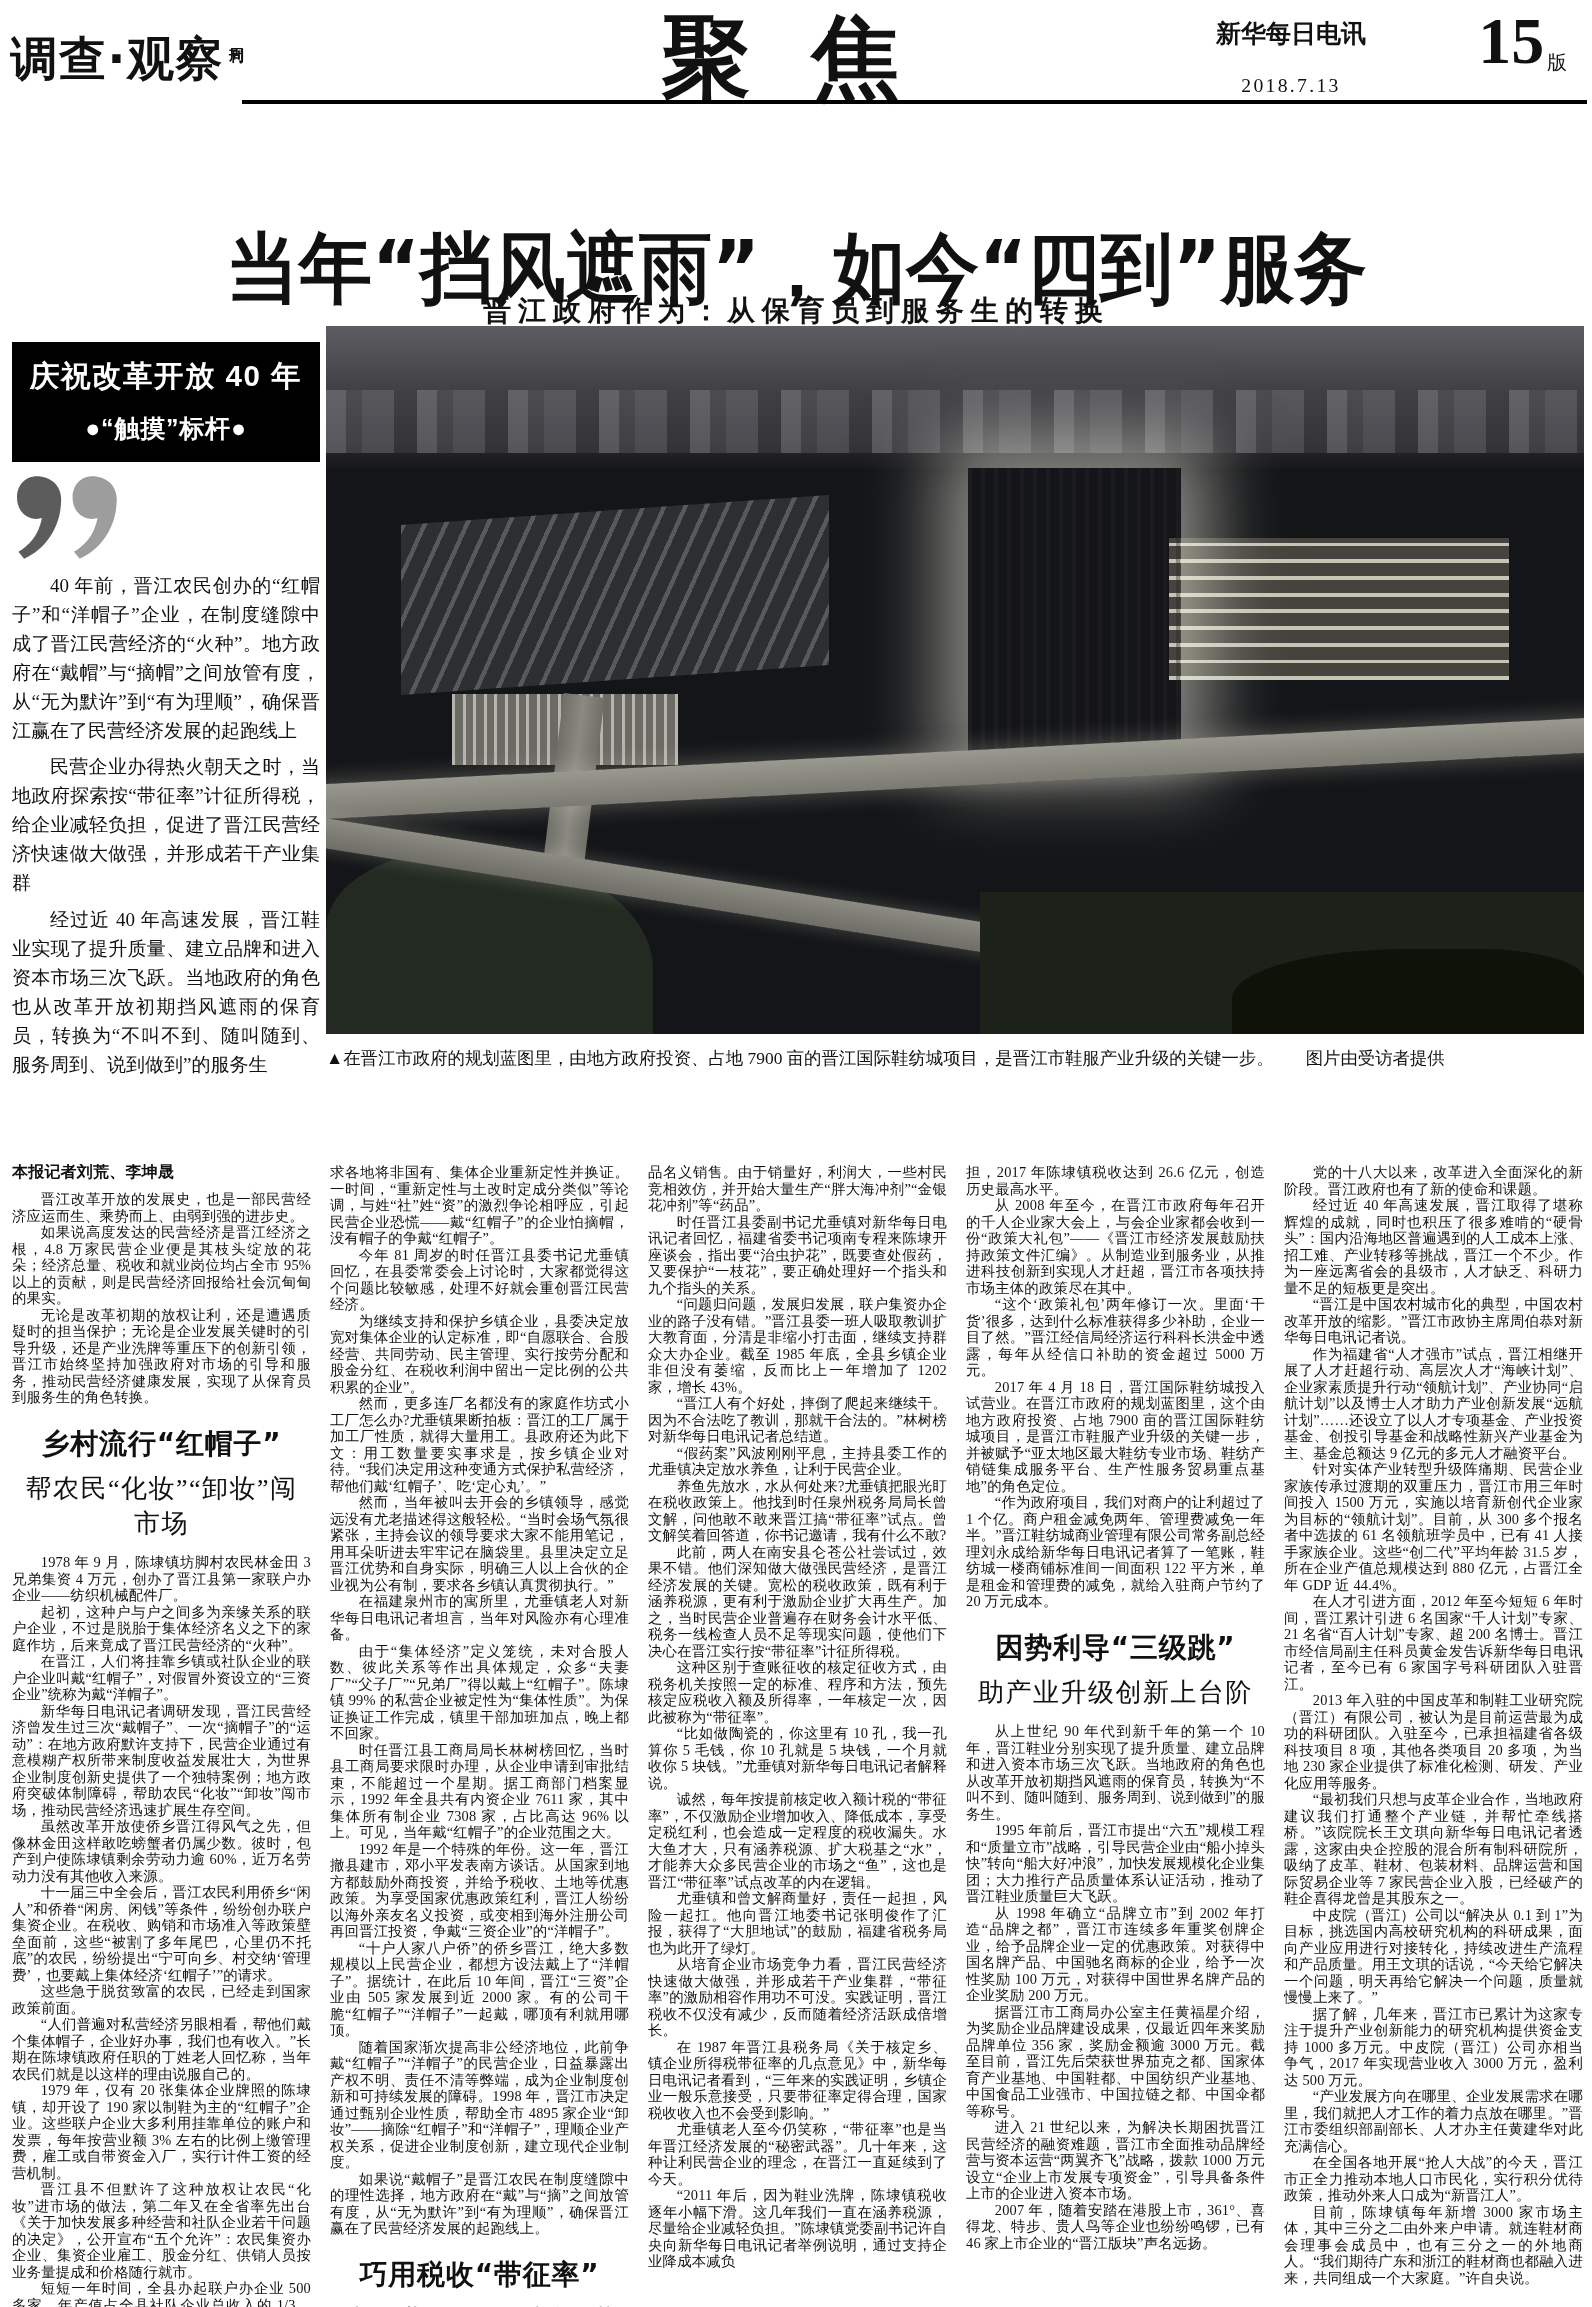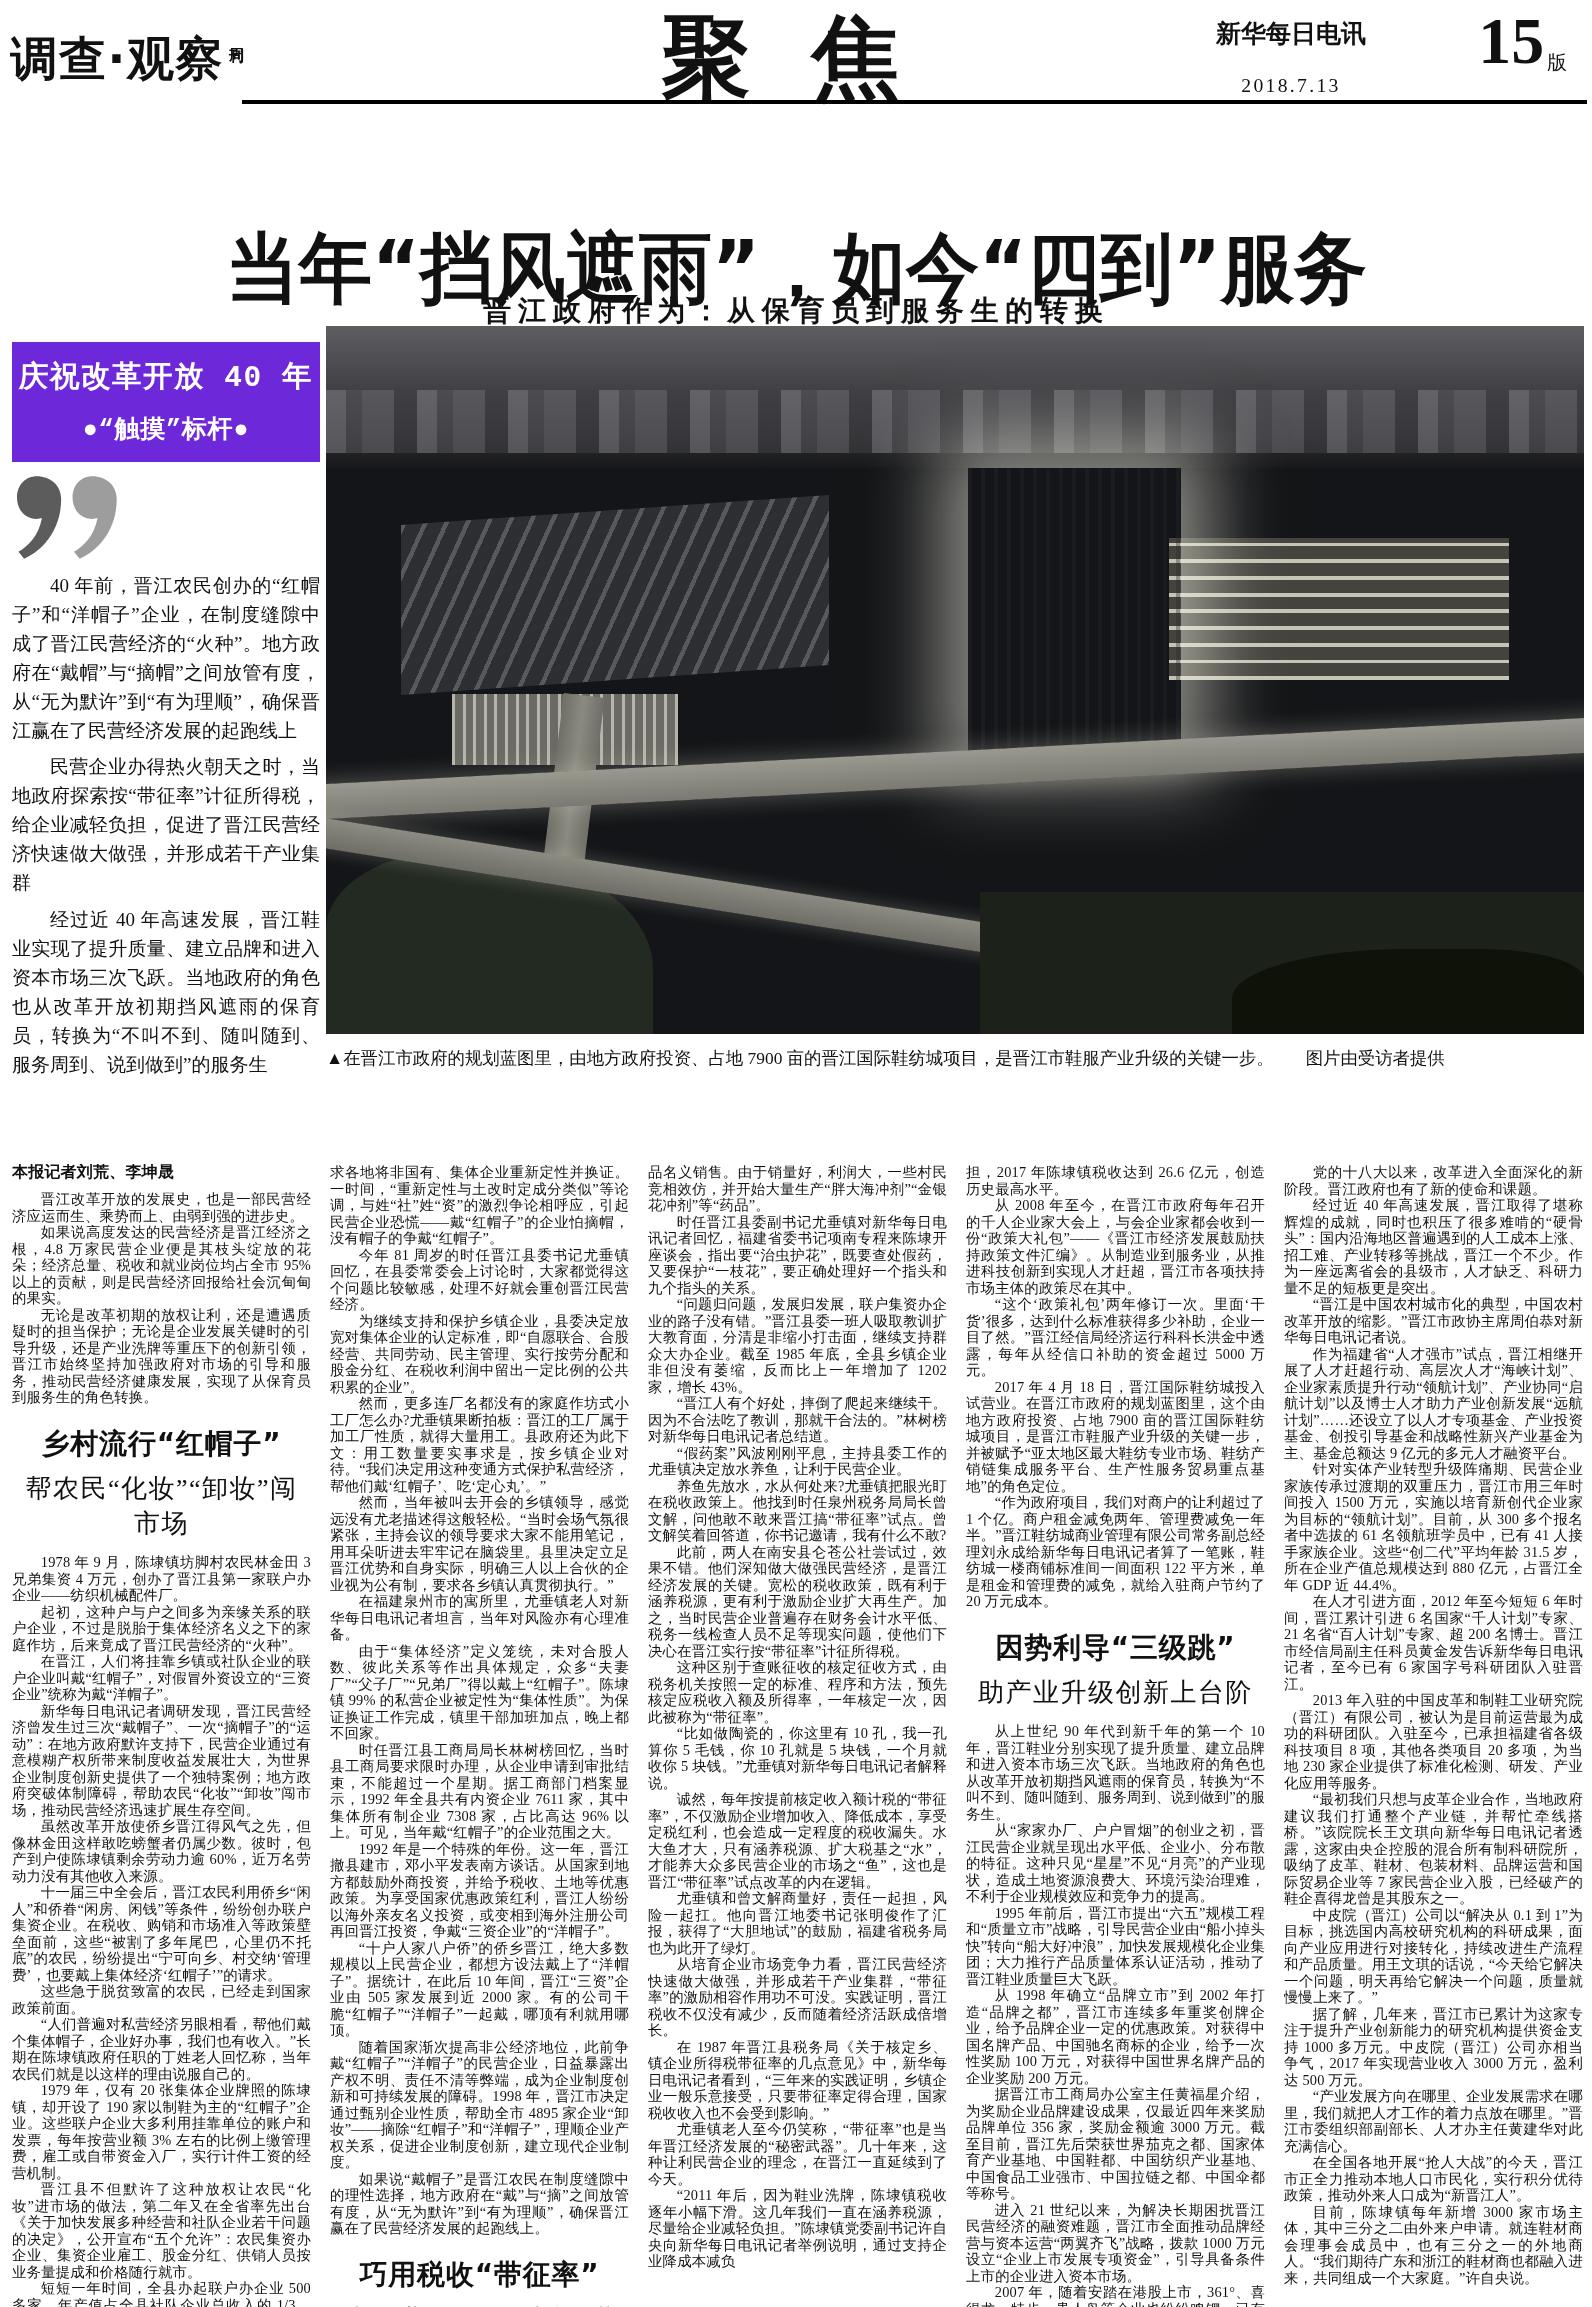--- a/index.html
+++ b/index.html
@@ -21,22 +21,22 @@
   .page-ban{font-size:19.7px;vertical-align:-6px;margin-left:3px;}
   .header-rule{position:absolute;left:242px;right:6px;top:100px;height:3.8px;background:#000;}
   
   .headline{position:absolute;top:180px;left:0;width:100%;text-align:center;
             font-family:"DejaVu Sans","Liberation Sans",sans-serif;font-weight:900;
             font-size:73px;line-height:1.1;letter-spacing:0px;transform:scaleY(1.06);}
   .subhead{position:absolute;top:292px;left:0;width:100%;text-align:center;
            font-size:28px;font-weight:600;letter-spacing:6.8px;}
   
   .sidebar{position:absolute;left:12px;top:342px;width:308px;}
-  .badge{background:#6d28d9;color:#fff;text-align:center;padding:15px 4.5px 16.7px;
-         font-family:Liberation Mono, monospace;font-weight:900;}
+  .badge{background:#000000;color:#fff;text-align:center;padding:15px 4.5px 16.7px;
+         font-family:Liberation Sans, sans-serif;font-weight:900;}
   .badge-l1{font-size:29.5px;letter-spacing:1.5px;}
   .badge-l2{font-size:25px;margin-top:15px;letter-spacing:0.8px;}
   .quote-mark{margin:12px 0 0 4.5px;}
   .side-p{font-size:19px;line-height:29px;text-align:justify;text-indent:2em;margin:6px 0 7.6px;}
   
   .photo{position:absolute;left:326px;top:326px;width:1258px;height:708px;background:#141518;overflow:hidden;}
   .ph{position:absolute;}
   .ph-sky{left:0;top:0;width:100%;height:20%;background:linear-gradient(#5d5d62,#2a2a2e 80%,#17181a);}
   .ph-skyline{left:0;top:9%;width:100%;height:9%;opacity:.55;
      background:repeating-linear-gradient(90deg,#7f7f84 0 19.7px,#55555a 19.7px 36px,#6a6a70 36px 68px,#3f3f44 68px 91px);}
@@ -187,21 +187,20 @@
       </div>
       <div class="col">
         <p class="pc">担，2017 年陈埭镇税收达到 26.6 亿元，创造历史最高水平。</p>
         <p class="p">从 2008 年至今，在晋江市政府每年召开的千人企业家大会上，与会企业家都会收到一份“政策大礼包”——《晋江市经济发展鼓励扶持政策文件汇编》。从制造业到服务业，从推进科技创新到实现人才赶超，晋江市各项扶持市场主体的政策尽在其中。</p>
         <p class="p">“这个‘政策礼包’两年修订一次。里面‘干货’很多，达到什么标准获得多少补助，企业一目了然。”晋江经信局经济运行科科长洪金中透露，每年从经信口补助的资金超过 5000 万元。</p>
         <p class="p">2017 年 4 月 18 日，晋江国际鞋纺城投入试营业。在晋江市政府的规划蓝图里，这个由地方政府投资、占地 7900 亩的晋江国际鞋纺城项目，是晋江市鞋服产业升级的关键一步，并被赋予“亚太地区最大鞋纺专业市场、鞋纺产销链集成服务平台、生产性服务贸易重点基地”的角色定位。</p>
         <p class="p">“作为政府项目，我们对商户的让利超过了 1 个亿。商户租金减免两年、管理费减免一年半。”晋江鞋纺城商业管理有限公司常务副总经理刘永成给新华每日电讯记者算了一笔账，鞋纺城一楼商铺标准间一间面积 122 平方米，单是租金和管理费的减免，就给入驻商户节约了 20 万元成本。</p>
         <h2>因势利导“三级跳”</h2>
         <h3>助产业升级创新上台阶</h3>
         <p class="p">从上世纪 90 年代到新千年的第一个 10 年，晋江鞋业分别实现了提升质量、建立品牌和进入资本市场三次飞跃。当地政府的角色也从改革开放初期挡风遮雨的保育员，转换为“不叫不到、随叫随到、服务周到、说到做到”的服务生。</p>
-        <p class="p">从“家家办厂、户户冒烟”的创业之初，晋江民营企业就呈现出水平低、企业小、分布散的特征。这种只见“星星”不见“月亮”的产业现状，造成土地资源浪费大、环境污染治理难，不利于企业规模效应和竞争力的提高。</p>
         <p class="p">1995 年前后，晋江市提出“六五”规模工程和“质量立市”战略，引导民营企业由“船小掉头快”转向“船大好冲浪”，加快发展规模化企业集团；大力推行产品质量体系认证活动，推动了晋江鞋业质量巨大飞跃。</p>
         <p class="p">从 1998 年确立“品牌立市”到 2002 年打造“品牌之都”，晋江市连续多年重奖创牌企业，给予品牌企业一定的优惠政策。对获得中国名牌产品、中国驰名商标的企业，给予一次性奖励 100 万元，对获得中国世界名牌产品的企业奖励 200 万元。</p>
         <p class="p">据晋江市工商局办公室主任黄福星介绍，为奖励企业品牌建设成果，仅最近四年来奖励品牌单位 356 家，奖励金额逾 3000 万元。截至目前，晋江先后荣获世界茄克之都、国家体育产业基地、中国鞋都、中国纺织产业基地、中国食品工业强市、中国拉链之都、中国伞都等称号。</p>
         <p class="p">进入 21 世纪以来，为解决长期困扰晋江民营经济的融资难题，晋江市全面推动品牌经营与资本运营“两翼齐飞”战略，拨款 1000 万元设立“企业上市发展专项资金”，引导具备条件上市的企业进入资本市场。</p>
         <p class="p">2007 年，随着安踏在港股上市，361°、喜得龙、特步、贵人鸟等企业也纷纷鸣锣，已有 46 家上市企业的“晋江版块”声名远扬。</p>
       </div>
       <div class="col">
         <p class="p">党的十八大以来，改革进入全面深化的新阶段。晋江政府也有了新的使命和课题。</p>
         <p class="p">经过近 40 年高速发展，晋江取得了堪称辉煌的成就，同时也积压了很多难啃的“硬骨头”：国内沿海地区普遍遇到的人工成本上涨、招工难、产业转移等挑战，晋江一个不少。作为一座远离省会的县级市，人才缺乏、科研力量不足的短板更是突出。</p>
         <p class="p">“晋江是中国农村城市化的典型，中国农村改革开放的缩影。”晋江市政协主席周伯恭对新华每日电讯记者说。</p>

